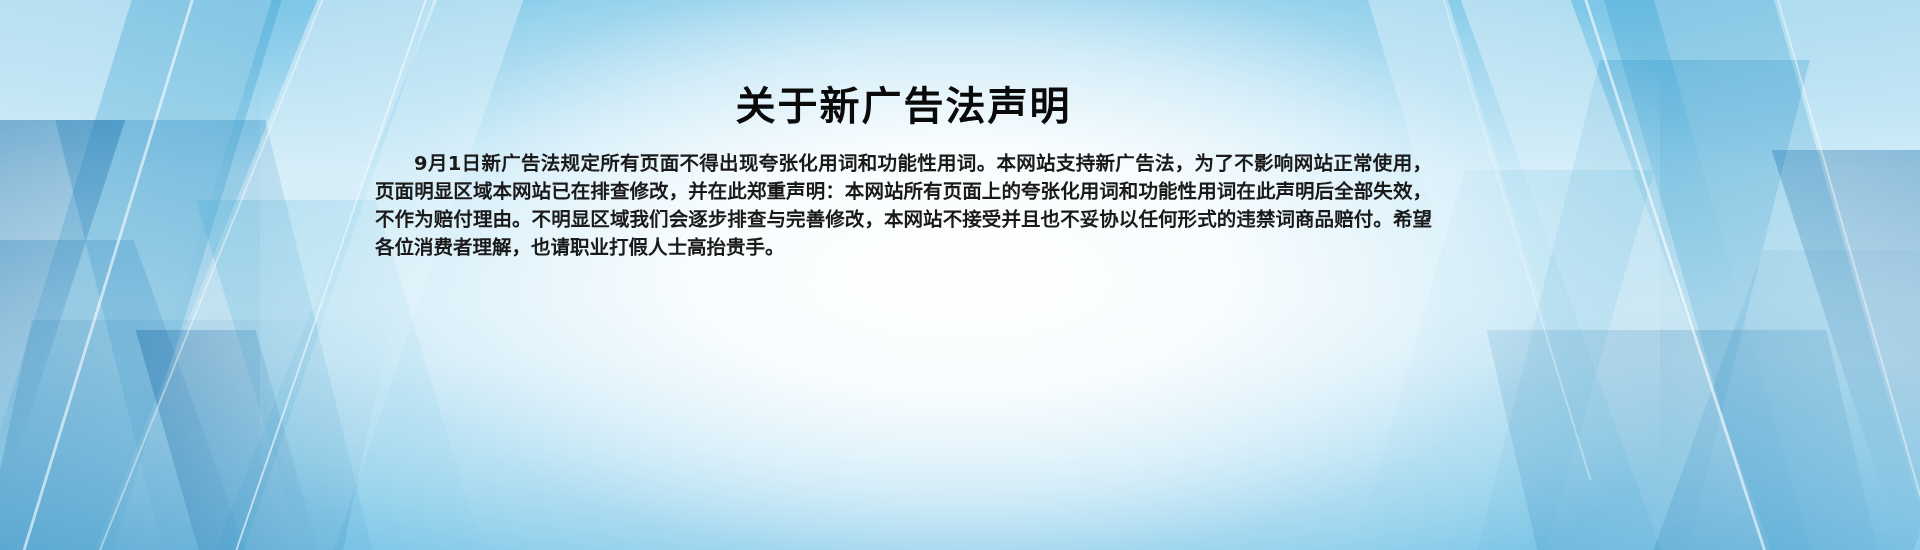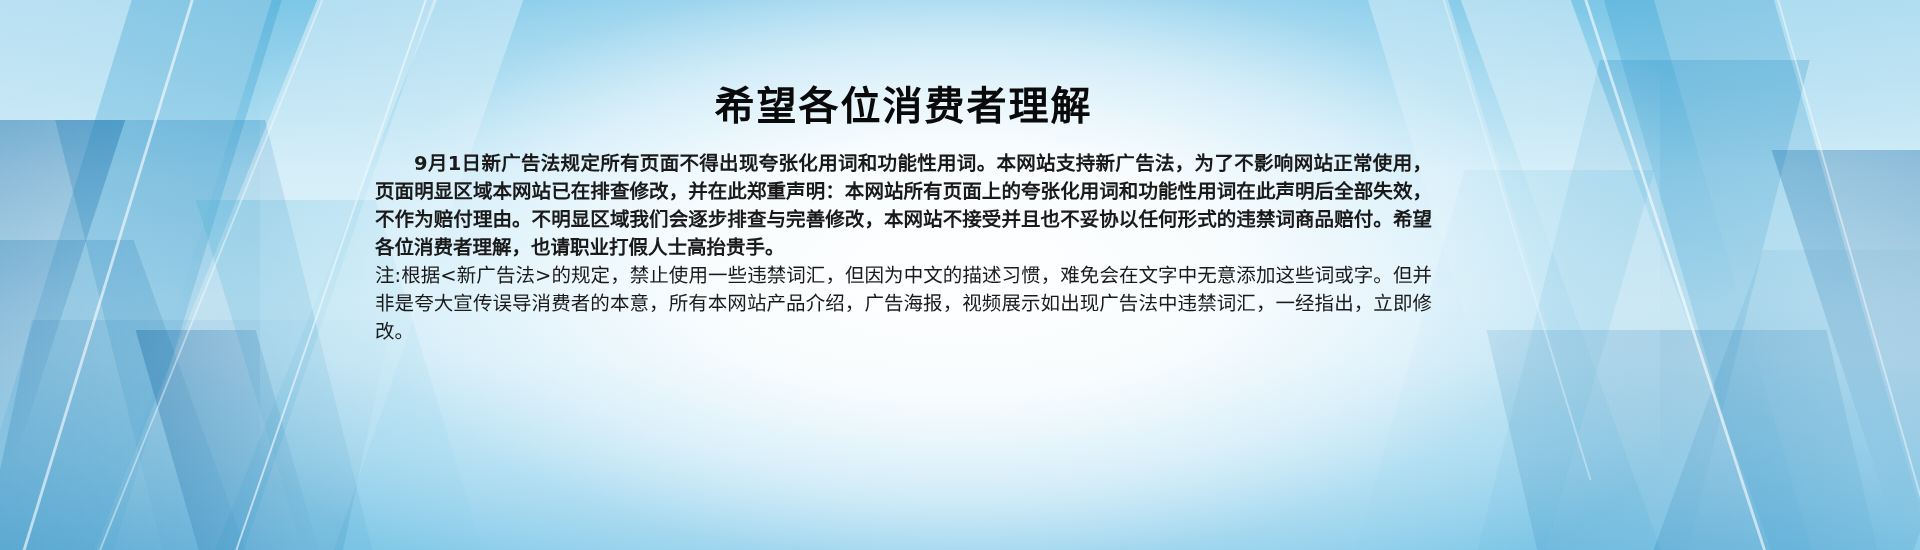--- a/index.html
+++ b/index.html
@@ -173,21 +173,20 @@
   <div class="edge e1"></div>
   <div class="edge e2"></div>
   <div class="edge e3"></div>
   <div class="edge e4"></div>
   <div class="edge e5"></div>
   <div class="edge e6"></div>
 
   <div class="glow"></div>
 
   <div class="content">
-    <h1 class="title">希望各位消费者理解</h1>
+    <h1 class="title">关于新广告法声明</h1>
 
     <div class="body-block">
       <p class="para indent">9月1日新广告法规定所有页面不得出现夸张化用词和功能性用词。本网站支持新广告法，为了不影响网站正常使用，页面明显区域本网站已在排查修改，并在此郑重声明：本网站所有页面上的夸张化用词和功能性用词在此声明后全部失效，不作为赔付理由。不明显区域我们会逐步排查与完善修改，本网站不接受并且也不妥协以任何形式的违禁词商品赔付。希望各位消费者理解，也请职业打假人士高抬贵手。</p>
-      <p class="para">注:根据&lt;新广告法&gt;的规定，禁止使用一些违禁词汇，但因为中文的描述习惯，难免会在文字中无意添加这些词或字。但并非是夸大宣传误导消费者的本意，所有本网站产品介绍，广告海报，视频展示如出现广告法中违禁词汇，一经指出，立即修改。</p>
     </div>
   </div>
 
 </div>
 
 </body></html>

